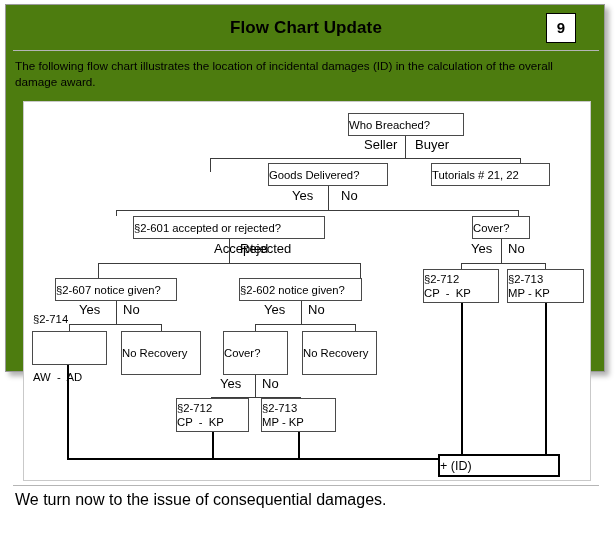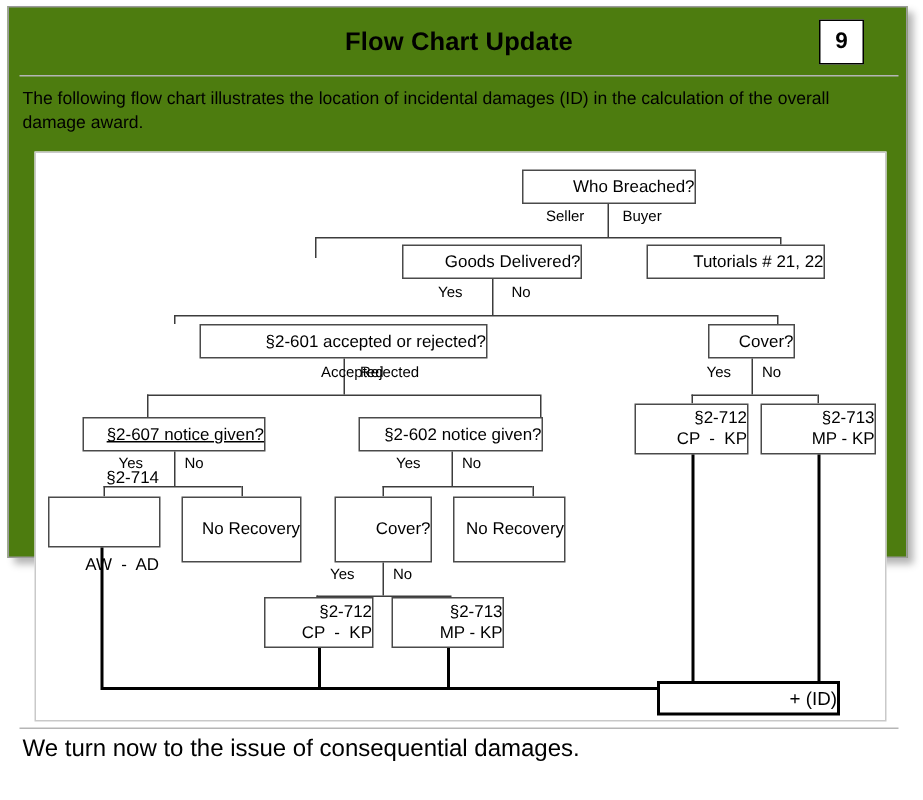--- a/index.html
+++ b/index.html
@@ -107,34 +107,34 @@
   .node {
     position: absolute;
     border: 1.4px solid #4a4a4a;
     background: #ffffff;
     box-sizing: border-box;
     font-size: 11.3px;
     color: #000;
     text-align: center;
     display: flex;
     flex-direction: column;
-    align-items: flex-end;
+    align-items: flex-start;
     justify-content: center;
     line-height: 14px;
     white-space: pre;
   }
   .node.thick {
     border: 2.6px solid #000000;
     font-size: 12.5px;
   }
   .node .l2 { display: block; }
 
   .edge-label {
     position: absolute;
-    font-size: 10px;
+    font-size: 13px;
     color: #000;
     white-space: nowrap;
     line-height: 13px;
   }
 
   
   .ln-h {           
     position: absolute;
     height: 0;
     border-top: 1.4px solid #3c3c3c;
@@ -214,21 +214,21 @@
     <span class="edge-label" style="left:216px; top:140px;">Rejected</span>
 
     <div class="ln-v" style="left:477px; top:137px; height:24px;"></div>
     <div class="ln-h" style="left:437px; top:161px; width:84px;"></div>
     <div class="ln-v" style="left:437px; top:161px; height:6px;"></div>
     <div class="ln-v" style="left:521px; top:161px; height:6px;"></div>
 
     <span class="edge-label" style="left:447px; top:140px;">Yes</span>
     <span class="edge-label" style="left:484px; top:140px;">No</span>
 
-    <div class="node" style="left:31px; top:176px; width:122px; height:23px;text-decoration:underline;">
+    <div class="node" style="left:31px; top:176px; width:122px; height:23px;">
       <span>§2-607 notice given?</span>
     </div>
 
     <div class="node" style="left:215px; top:176px; width:123px; height:23px;">
       <span>§2-602 notice given?</span>
     </div>
 
     <div class="node" style="left:399px; top:167px; width:76px; height:34px;">
       <span>§2-712</span>
       <span class="l2">CP  -  KP</span>

